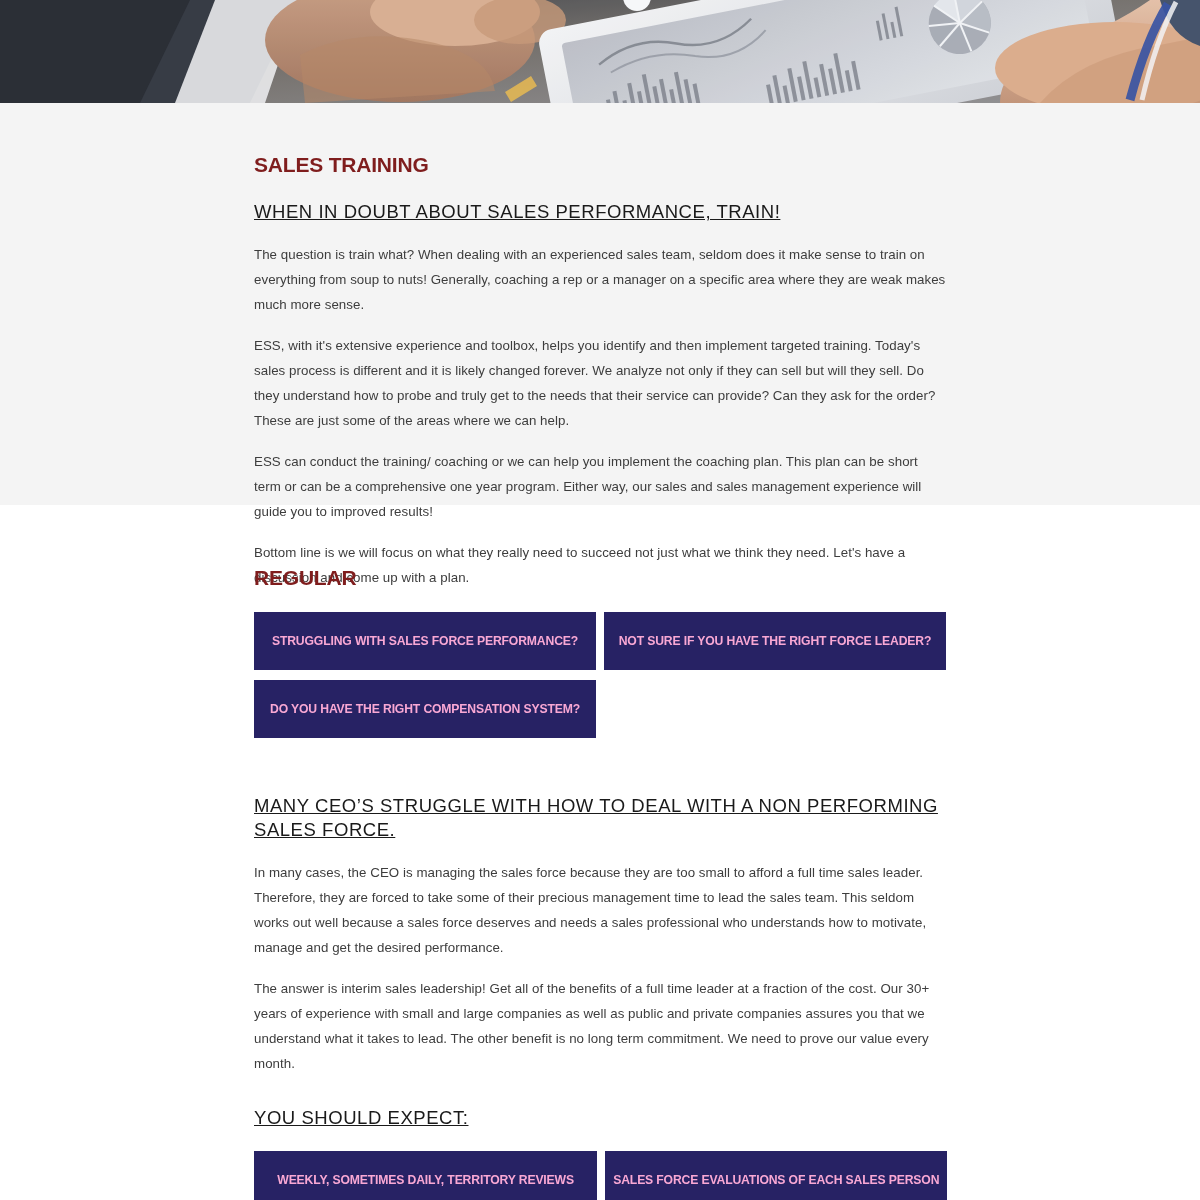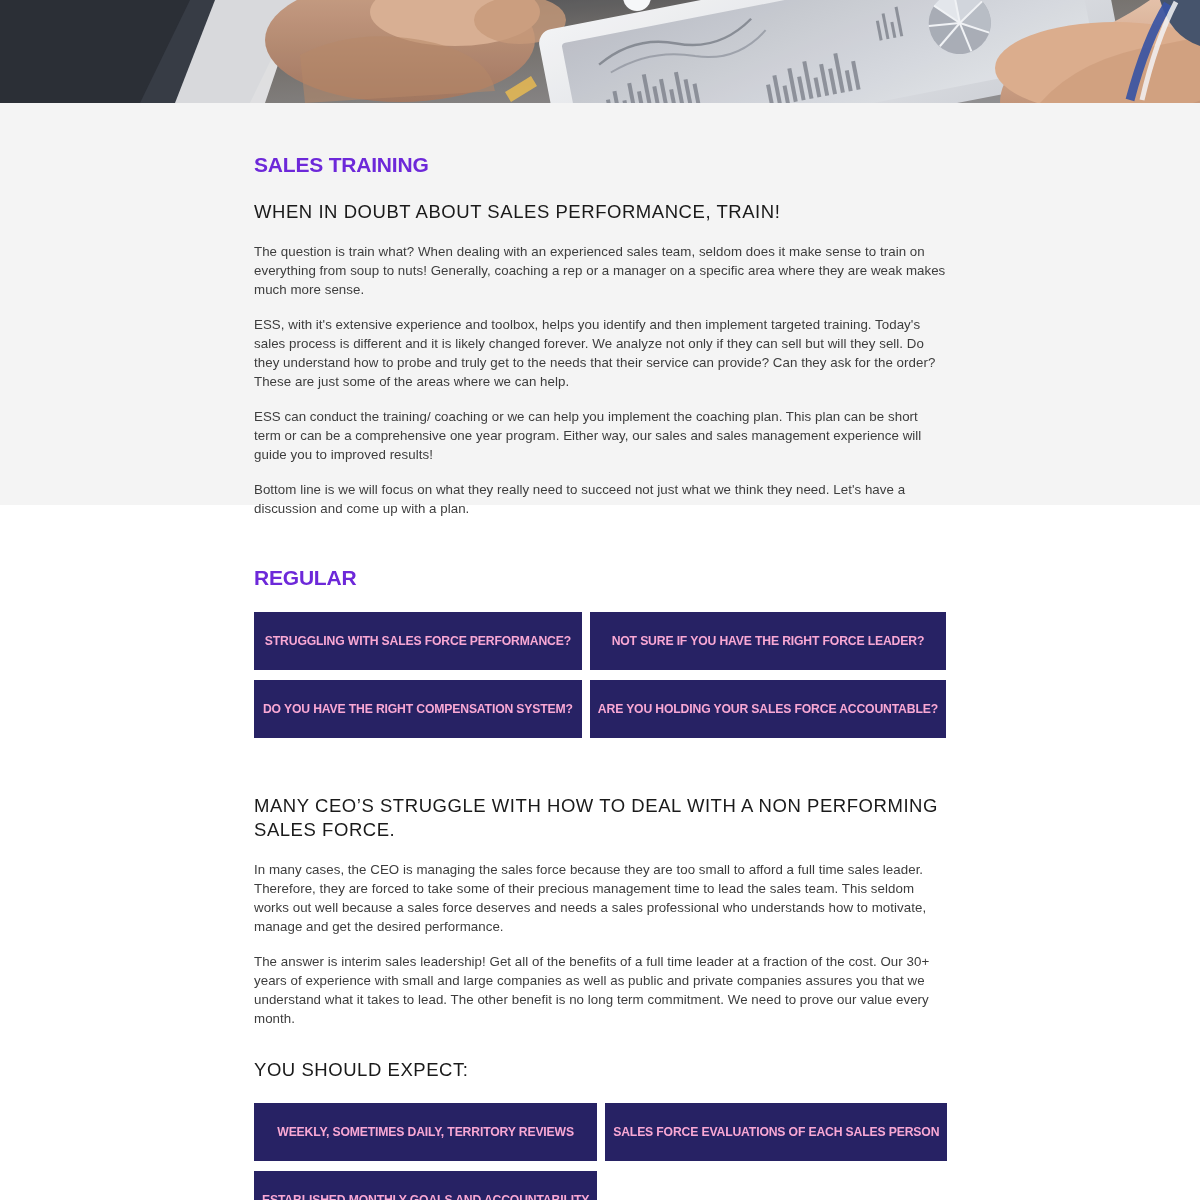--- a/index.html
+++ b/index.html
@@ -32,39 +32,40 @@
   .container {
     width: 692px;
     margin: 0 auto;
   }
 
   .h-bold {
     font-family: "Liberation Sans", sans-serif;
     font-weight: bold;
     font-size: 21px;
     letter-spacing: -0.2px;
-    color: #6d28d9;
+    color: #7f1d1d;
     line-height: 1.2;
   }
 
   .h-light {
     font-family: "Liberation Sans", sans-serif;
     font-weight: 400;
     font-size: 18.5px;
     letter-spacing: 0.55px;
     color: #1a1a1a;
     line-height: 1.28;
+    text-decoration: underline;
   }
 
   .gray-section .h-light { margin-top: 23px; }
 
   p.body {
     font-family: "Liberation Sans", sans-serif;
     font-size: 13.3px;
-    line-height: 19px;
+    line-height: 25px;
     color: #3d3d3d;
     margin-top: 16px;
     letter-spacing: 0.05px;
   }
   p.body.first { margin-top: 18px; }
 
   
   .white-section {
     width: 1200px;
     background: #ffffff;
@@ -233,23 +234,20 @@
     <div class="box-grid">
       <div class="box">
         <span class="box-label">STRUGGLING WITH SALES FORCE PERFORMANCE?</span>
       </div>
       <div class="box">
         <span class="box-label">NOT SURE IF YOU HAVE THE RIGHT FORCE LEADER?</span>
       </div>
       <div class="box">
         <span class="box-label">DO YOU HAVE THE RIGHT COMPENSATION SYSTEM?</span>
       </div>
-      <div class="box">
-        <span class="box-label">ARE YOU HOLDING YOUR SALES FORCE ACCOUNTABLE?</span>
-      </div>
     </div>
 
     <h3 class="h-light section-gap-big">MANY CEO’S STRUGGLE WITH HOW TO DEAL WITH A NON PERFORMING SALES FORCE.</h3>
     <p class="body first">In many cases, the CEO is managing the sales force because they are too small to afford a full time sales leader. Therefore, they are forced to take some of their precious management time to lead the sales team. This seldom works out well because a sales force deserves and needs a sales professional who understands how to motivate, manage and get the desired performance.</p>
     <p class="body">The answer is interim sales leadership! Get all of the benefits of a full time leader at a fraction of the cost. Our 30+ years of experience with small and large companies as well as public and private companies assures you that we understand what it takes to lead. The other benefit is no long term commitment. We need to prove our value every month.</p>
 
     <h3 class="h-light section-gap-mid">YOU SHOULD EXPECT:</h3>
 
     <div class="box-grid">
       <div class="box">

